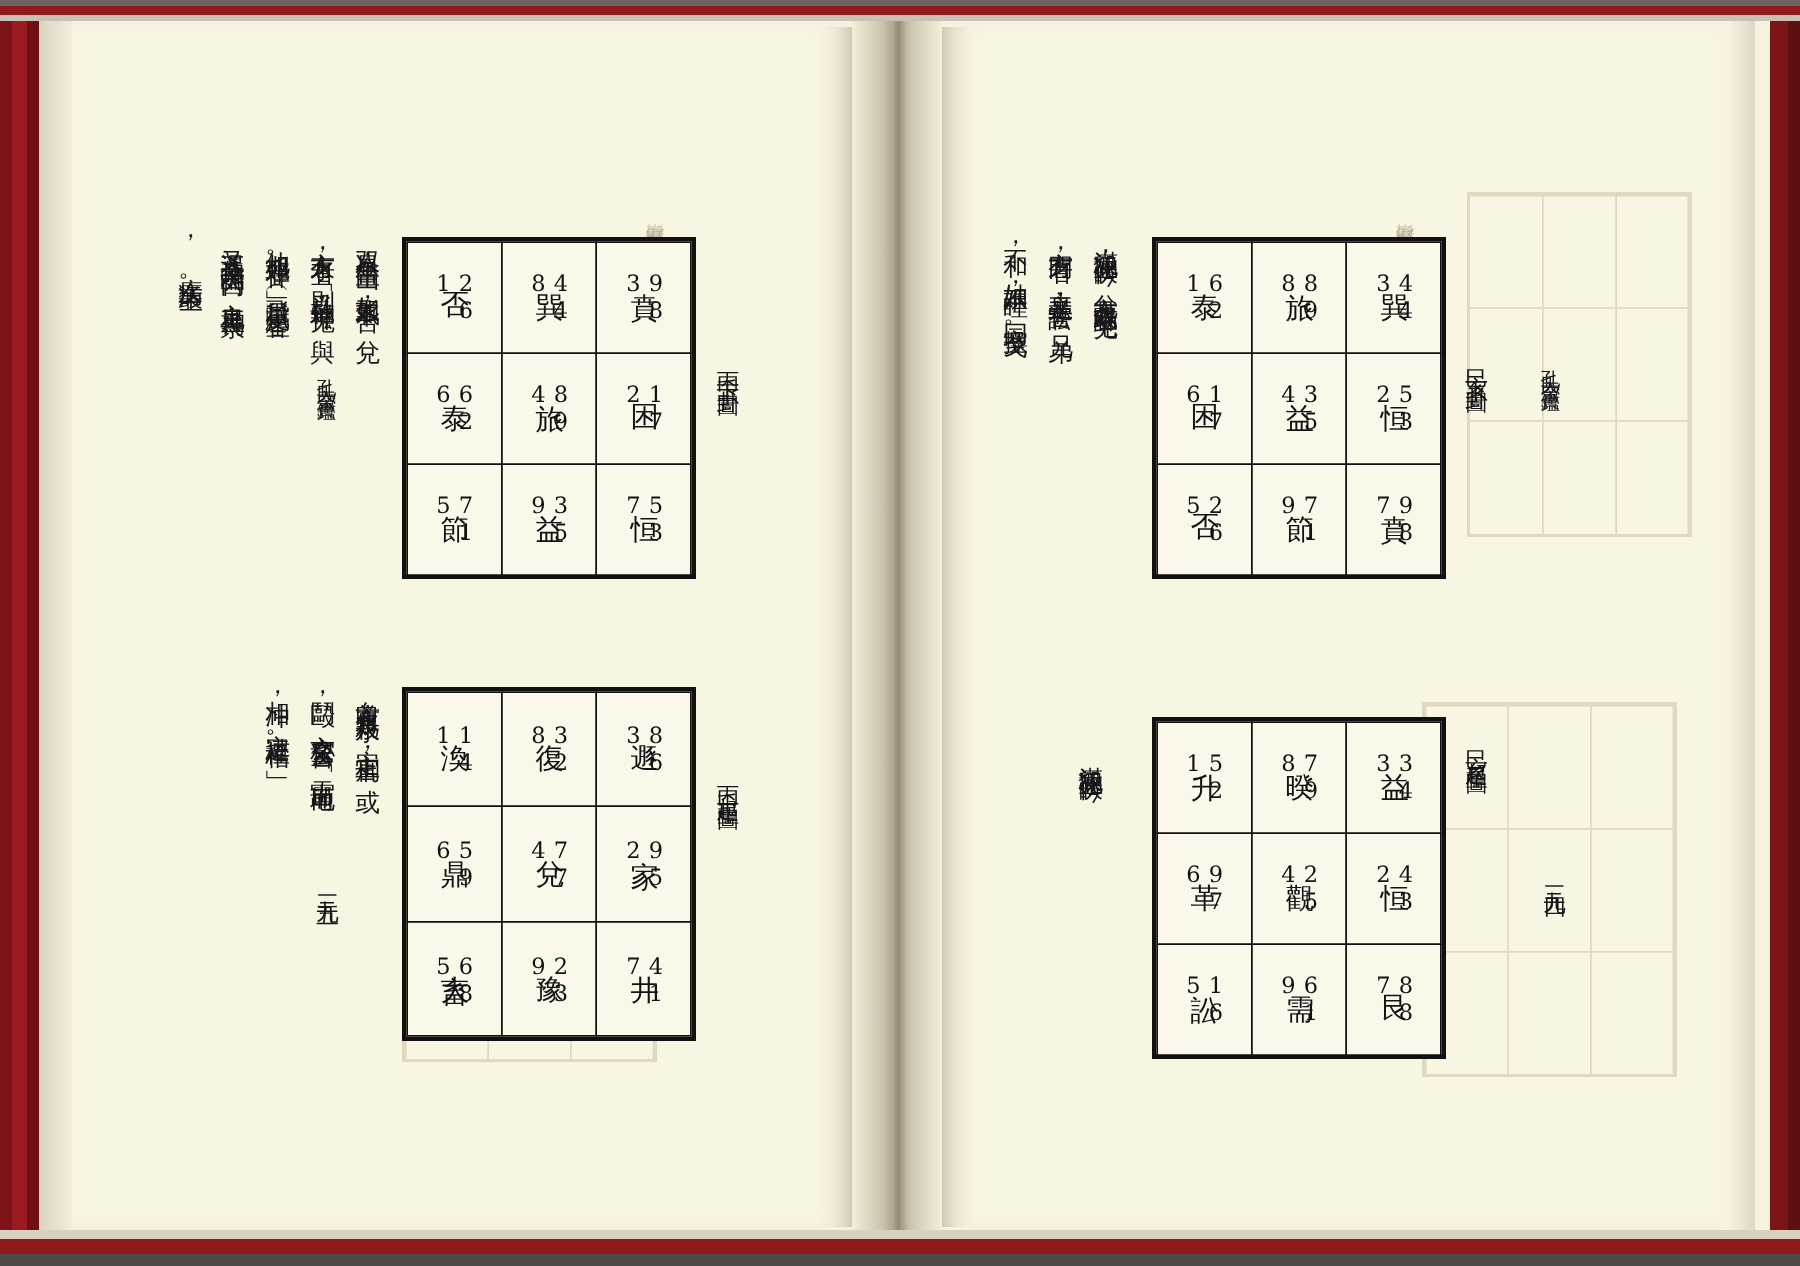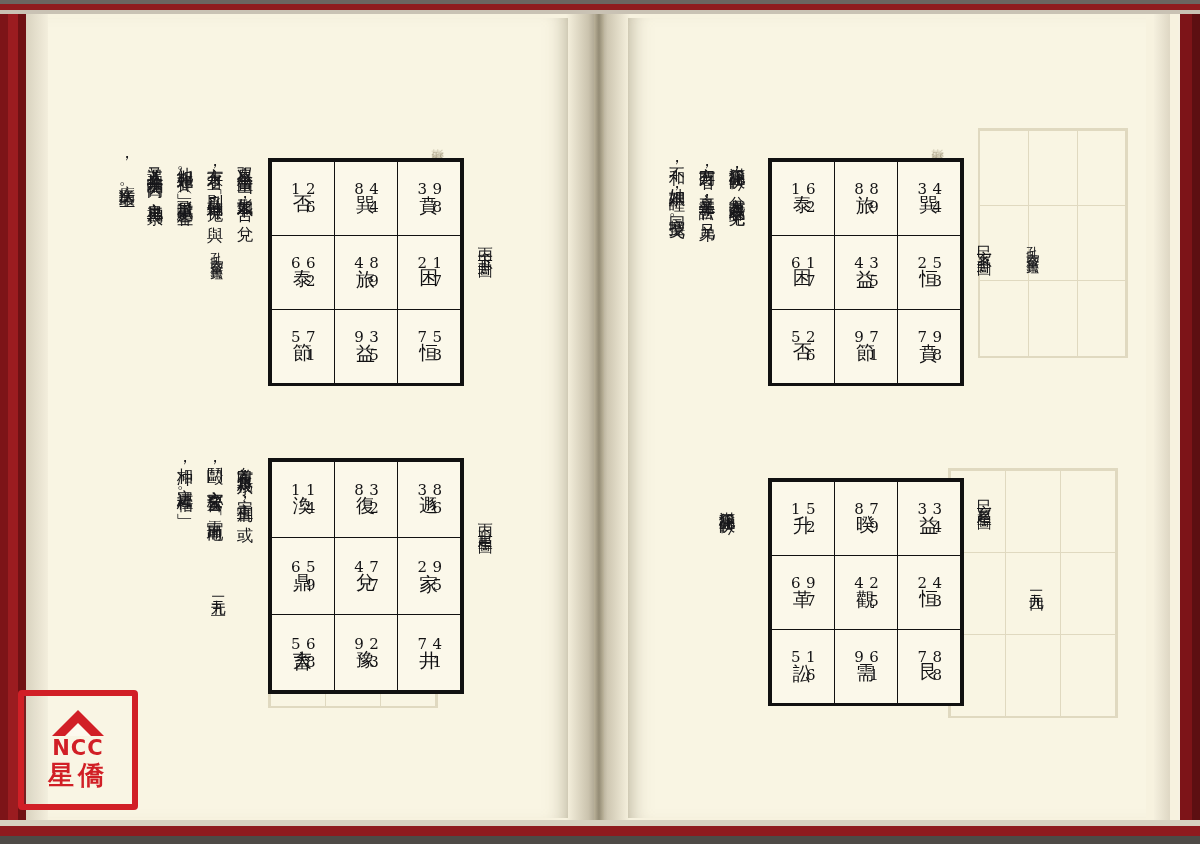--- a/index.html
+++ b/index.html
@@ -605,18 +605,13 @@
     </div>
 
     <div class="col v" style="left:184px; top:436px; height:256px;">向首有水爲殺水，定主官刑，或</div>
     <div class="col v" style="left:154px; top:436px; height:256px;">鬥毆，玄空秘旨云：「雷出地而</div>
     <div class="col v" style="left:124px; top:436px; height:200px;">相冲，定遭桎梏。」</div>
   </div>
 
   <div class="gutter"></div>
   <div class="gutter-core"></div>
 
-  <div class="stamp">
-    <div class="tri"></div>
-    <div class="ncc">NCC</div>
-    <div class="cn">星僑</div>
-  </div>
 </div>
 
 </body></html>

